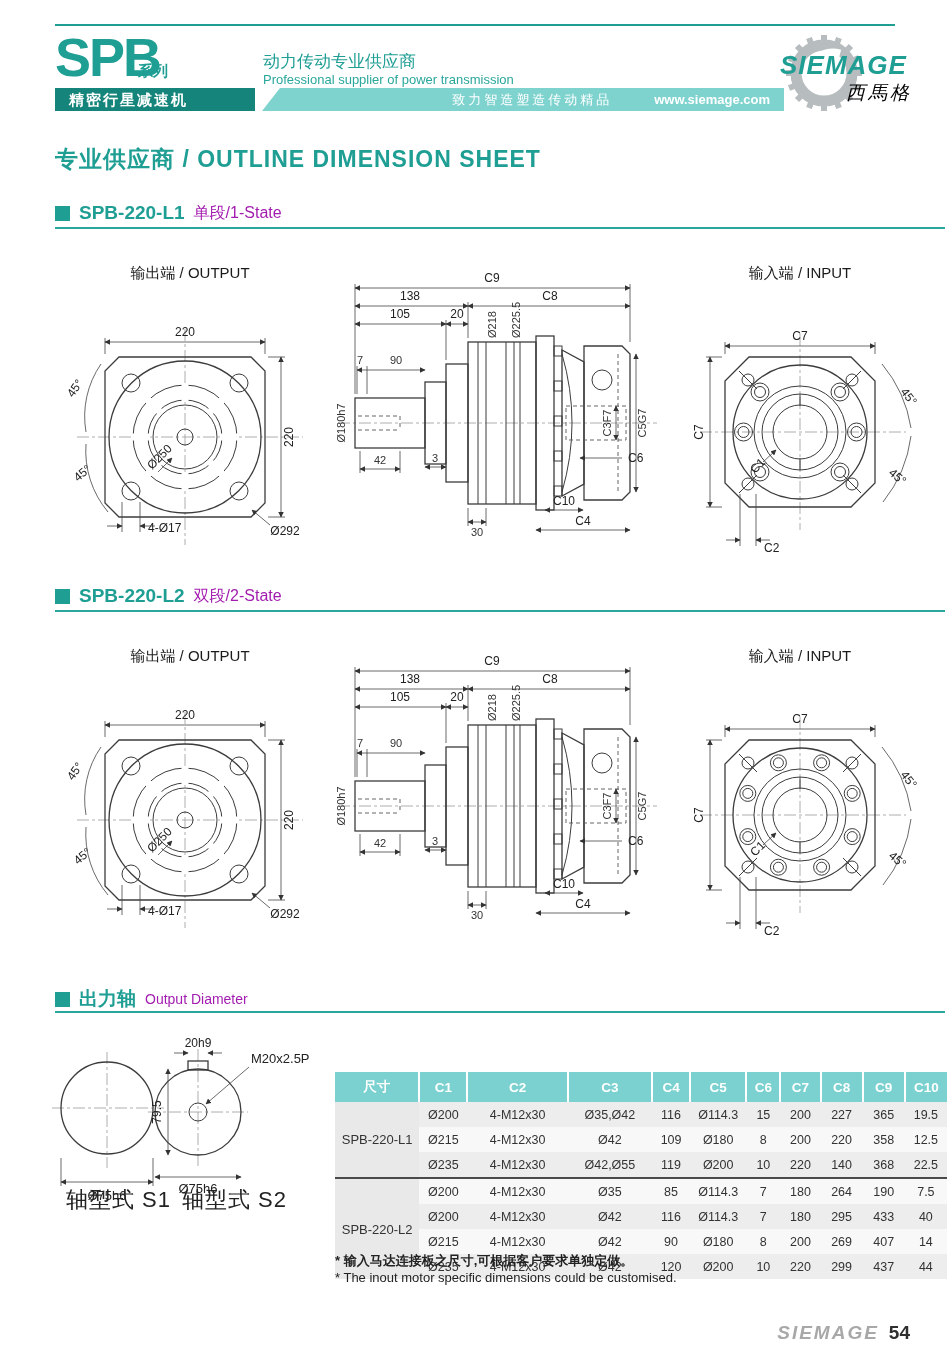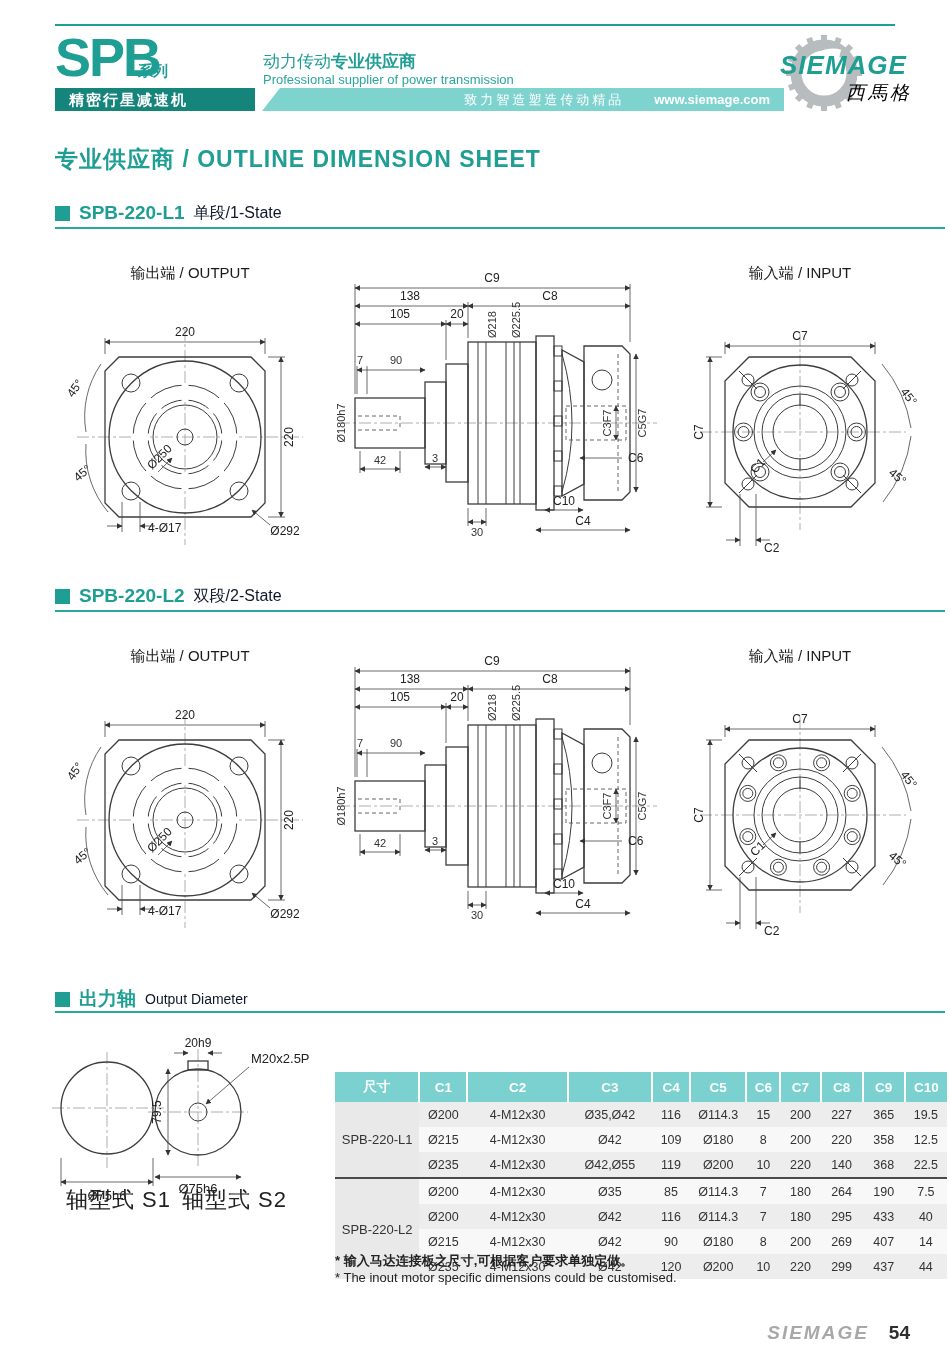--- a/index.html
+++ b/index.html
@@ -4,37 +4,37 @@
 <style>
   html,body{margin:0;padding:0}
   body{width:950px;height:1363px;position:relative;background:#fff;
        font-family:"Liberation Sans",sans-serif;overflow:hidden;color:#222}
   .abs{position:absolute}
   
   .toprule{left:55px;top:24px;width:840px;height:2px;background:#1f9e94}
   .spb{left:55px;top:30px;font-size:54px;font-weight:bold;color:#1f9e94;letter-spacing:-2px;line-height:1}
   .spb-suffix{left:138px;top:62px;font-size:15px;color:#1f9e94;font-weight:bold}
   .tagline{left:263px;top:50px;font-size:17px;color:#1f9e94}
-  .tagline b{font-weight:bold}
+  .tagline b{font-weight:normal}
   .tagline-en{left:263px;top:72px;font-size:13px;color:#2aa79d}
   .ribbon-dark{left:55px;top:88px;width:200px;height:23px;background:#15857c;color:#fff;
       font-size:15px;font-weight:bold;line-height:23px;padding-left:14px;box-sizing:border-box;letter-spacing:2px}
   .ribbon-band{left:262px;top:88px;width:522px;height:23px;background:#7fd3cf;color:#fff;
       clip-path:polygon(18px 0,100% 0,100% 100%,0 100%);display:flex;align-items:center;
-      justify-content:flex-end;gap:30px;padding-right:14px;box-sizing:border-box;font-size:13px}
+      justify-content:flex-end;gap:42px;padding-right:14px;box-sizing:border-box;font-size:13px}
   .ribbon-band .slogan{letter-spacing:3px}
   .ribbon-band .url{font-weight:bold;}
   .logo-text{left:780px;top:50px;font-size:26px;font-weight:bold;font-style:italic;color:#1f9e94;letter-spacing:1px}
   .logo-cn{left:846px;top:80px;font-size:19px;font-style:italic;color:#000000;letter-spacing:3px}
   
   .page-title{left:55px;top:144px;font-size:23px;font-weight:bold;color:#1f9e94;letter-spacing:1px}
   .sec-head{left:55px;display:flex;align-items:center;gap:9px}
   .sec-sq{width:15px;height:15px;background:#1f9e94}
   .sec-label{font-size:19px;font-weight:bold;color:#1f9e94}
-  .sec-sub{font-size:16px;color:#0f172a}
+  .sec-sub{font-size:16px;color:#a21caf}
   .sec-rule{left:55px;width:890px;height:2px;background:#2aa79d}
   
   svg text{font-family:"Liberation Sans",sans-serif}
   .dim{font-size:11px;fill:#333}
   .dimm{font-size:12px;fill:#222}
   .dtitle{font-size:15px;fill:#1a1a1a}
   .ol{fill:none;stroke:#3c3c3c;stroke-width:1.3}
   .tl{fill:none;stroke:#3c3c3c;stroke-width:1}
   .cl{stroke:#999;stroke-width:.8;stroke-dasharray:12 3 3 3;fill:none}
   .dl{stroke:#444;stroke-width:.8;fill:none}
@@ -47,21 +47,21 @@
       border-right:2px solid #fff;text-align:center;padding:0}
   .dims-table th:last-child{border-right:none}
   .dims-table td{text-align:center;height:25px;padding:0}
   .rg{background:#ededed}
   .rw{background:#f8f8f8}
   .gcell{background:#e9e9e9;font-size:13px}
   .gsep td{border-top:2px solid #4a4a4a}
   .note{left:335px;font-size:13px;color:#222}
   .footer{left:0;top:1322px;width:910px;text-align:right}
   .footer .fb{font-size:19px;font-weight:bold;font-style:italic;color:#a8a8a8;letter-spacing:2px}
-  .footer .fp{font-size:19px;font-weight:bold;color:#2f2f2f;margin-left:20px}
+  .footer .fp{font-size:19px;font-weight:bold;color:#2f2f2f;margin-left:10px}
 </style>
 </head>
 <body>
 
 <svg width="0" height="0" class="abs" style="left:0;top:0">
   <defs>
     <marker id="arr" viewBox="0 0 10 10" refX="9" refY="5" markerWidth="7" markerHeight="7" orient="auto-start-reverse">
       <path d="M0,0L10,5L0,10z" fill="#333"></path>
     </marker>
   </defs>

